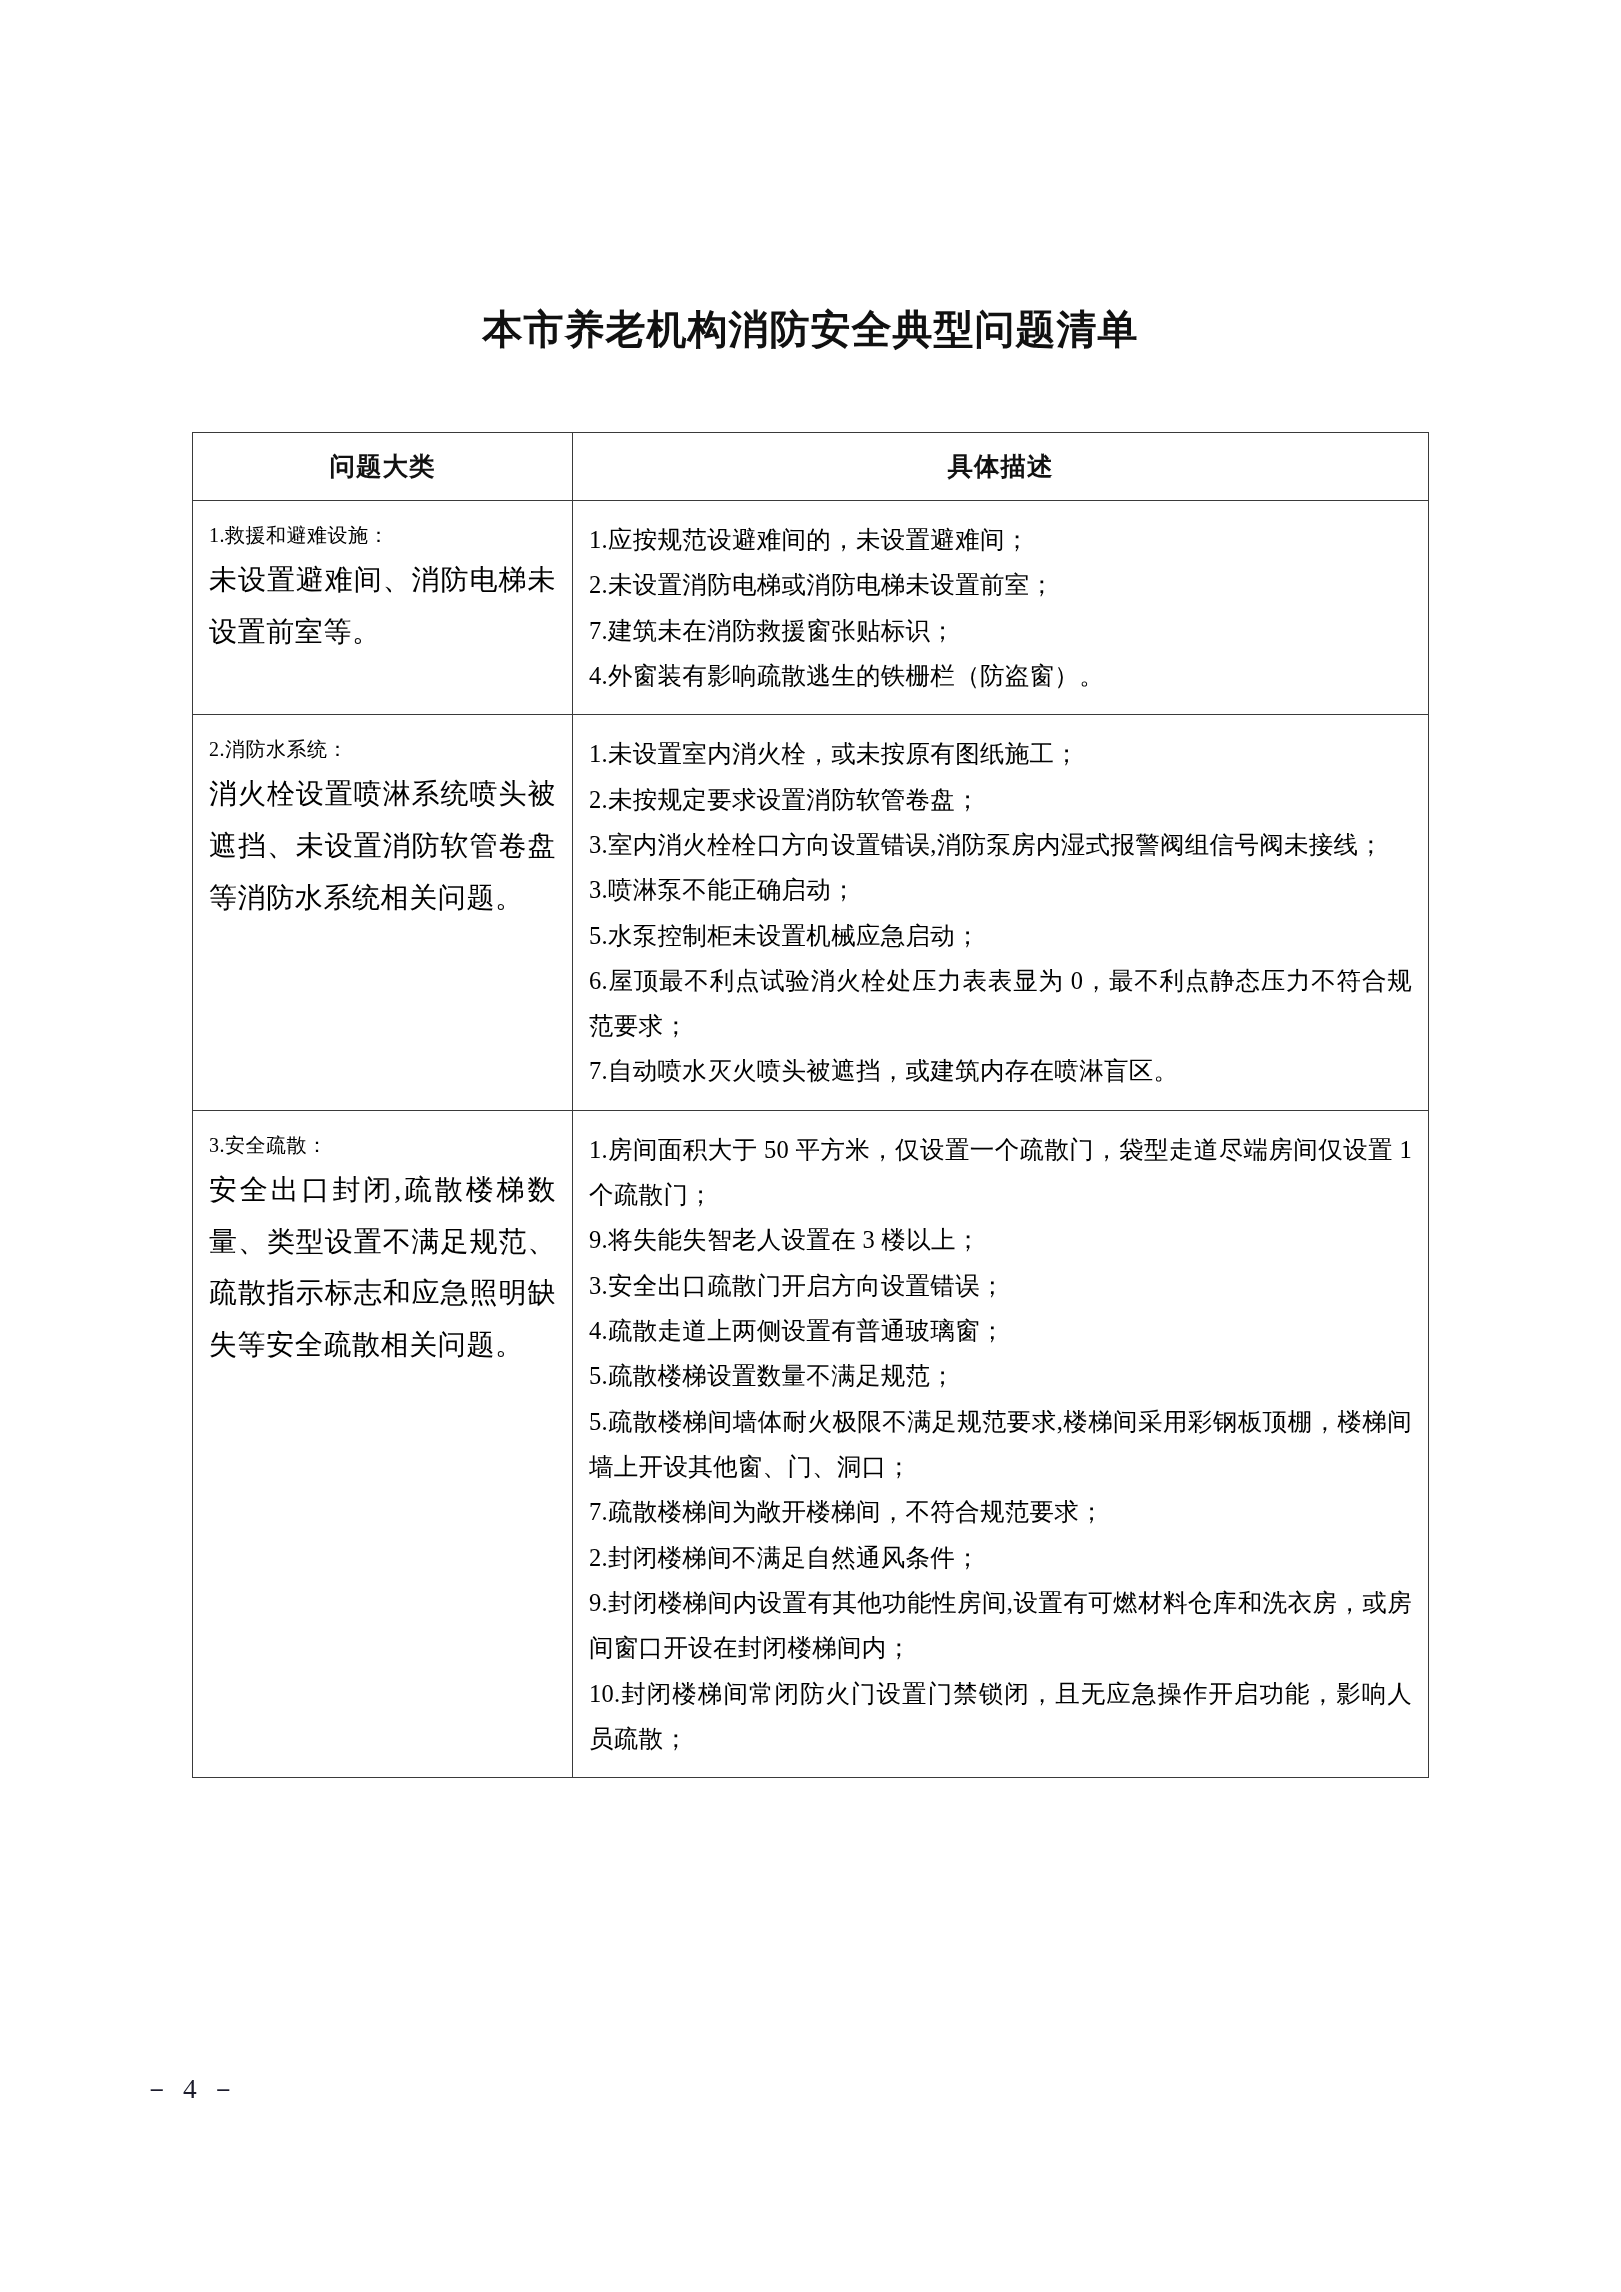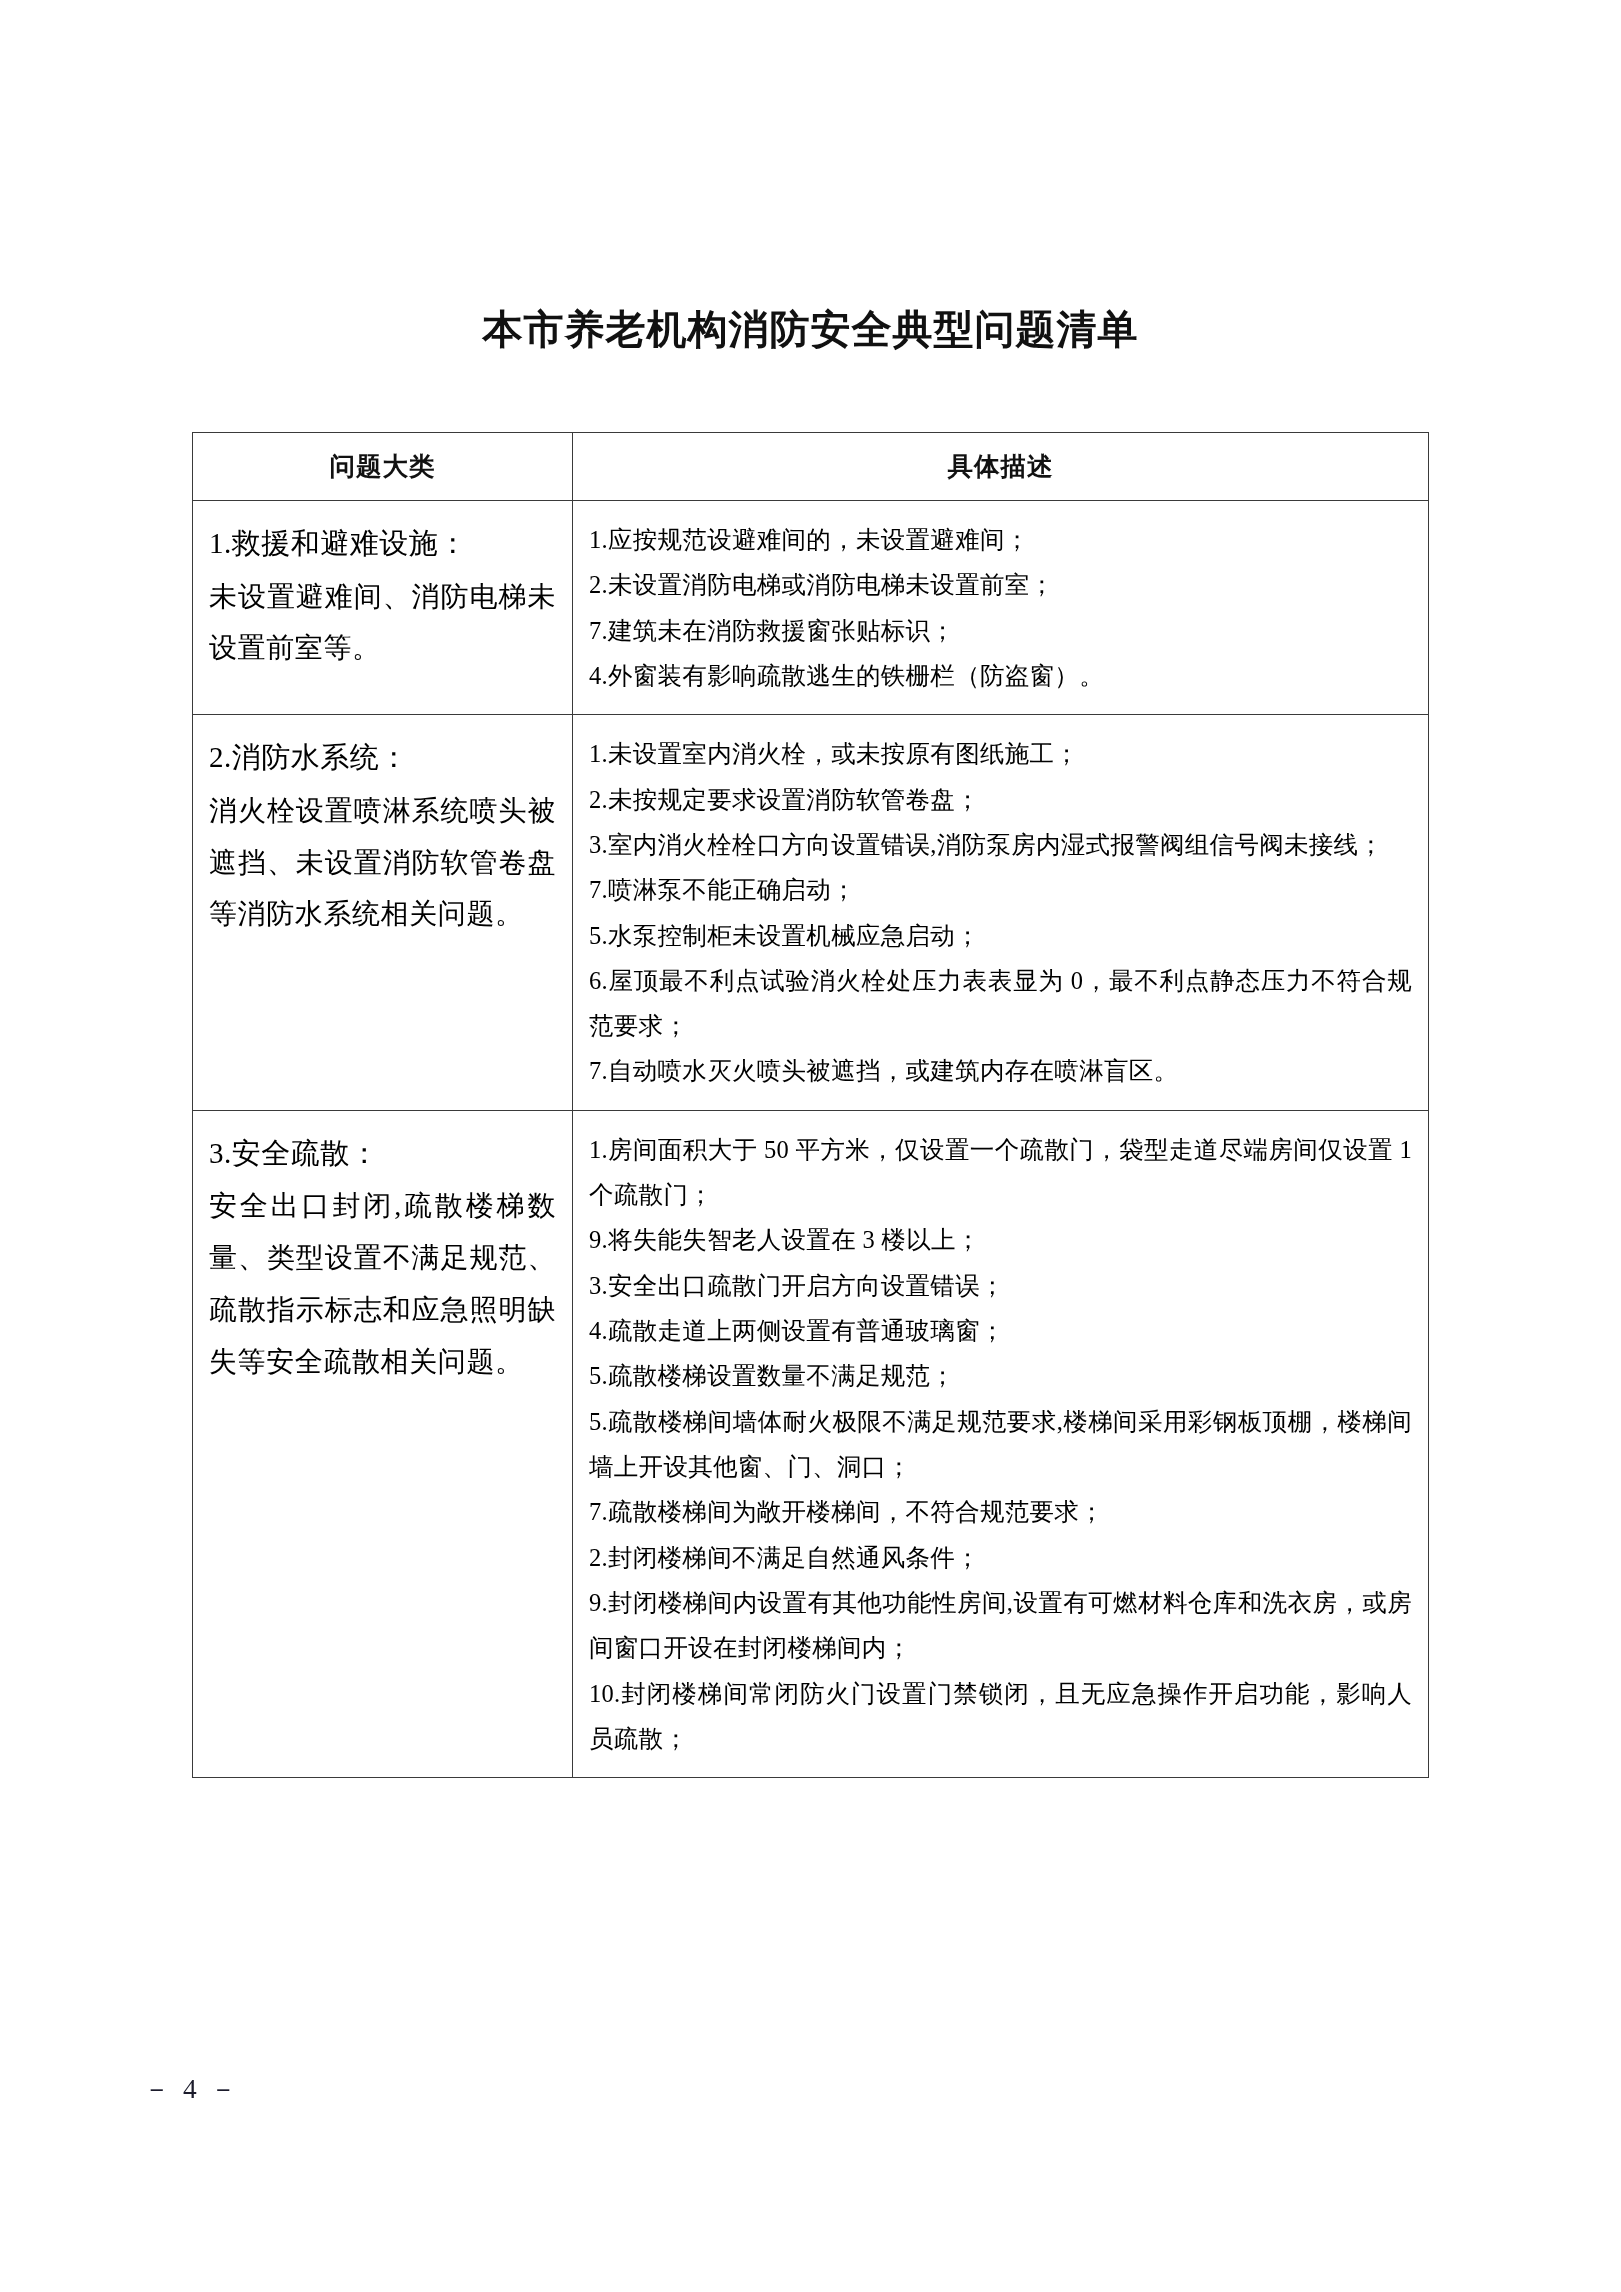--- a/index.html
+++ b/index.html
@@ -64,21 +64,21 @@
     vertical-align: middle;
     color: #111;
     letter-spacing: 1px;
   }
 
   .cat-cell {
     padding: 21.6px 13.7px 21.6px 17.6px;
     vertical-align: middle;
   }
   .cat-title {
-    font-size: 29px;
+    font-size: 20px;
     line-height: 1.85;
     letter-spacing: 0.5px;
     white-space: nowrap;
   }
   .cat-body {
     font-size: 28px;
     line-height: 1.85;
     letter-spacing: 0.6px;
     text-align: justify;
     text-align-last: left;
@@ -142,21 +142,21 @@
 
       <tr>
         <td class="cat-cell">
           <div class="cat-title">2.消防水系统：</div>
           <div class="cat-body">消火栓设置喷淋系统喷头被遮挡、未设置消防软管卷盘等消防水系统相关问题。</div>
         </td>
         <td class="desc-cell">
           <div class="desc-line">1.未设置室内消火栓，或未按原有图纸施工；</div>
           <div class="desc-line">2.未按规定要求设置消防软管卷盘；</div>
           <div class="desc-line">3.室内消火栓栓口方向设置错误,消防泵房内湿式报警阀组信号阀未接线；</div>
-          <div class="desc-line">7.喷淋泵不能正确启动；</div>
+          <div class="desc-line">3.喷淋泵不能正确启动；</div>
           <div class="desc-line">5.水泵控制柜未设置机械应急启动；</div>
           <div class="desc-line">6.屋顶最不利点试验消火栓处压力表表显为 0，最不利点静态压力不符合规范要求；</div>
           <div class="desc-line">7.自动喷水灭火喷头被遮挡，或建筑内存在喷淋盲区。</div>
         </td>
       </tr>
 
       <tr>
         <td class="cat-cell">
           <div class="cat-title">3.安全疏散：</div>
           <div class="cat-body">安全出口封闭,疏散楼梯数量、类型设置不满足规范、疏散指示标志和应急照明缺失等安全疏散相关问题。</div>

